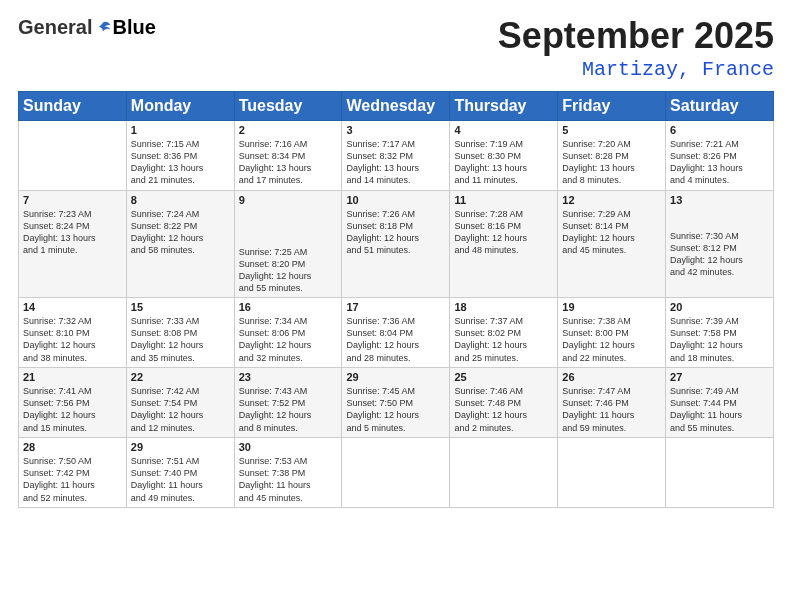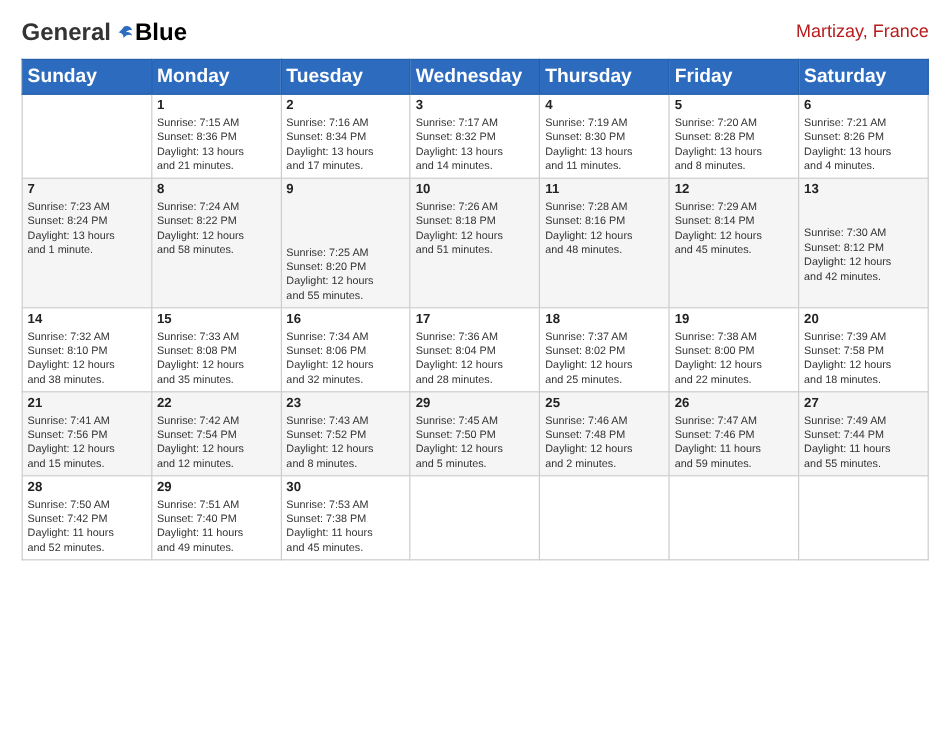--- a/index.html
+++ b/index.html
@@ -44,23 +44,24 @@
     .title-block {
       text-align: right;
     }
     .month-title {
       font-size: 36px;
       font-weight: bold;
       color: #222;
       line-height: 1.1;
     }
     .location {
-      font-size: 15px;
-      color: #b91c1c;
+      font-size: 20px;
+      color: #1d4ed8;
       margin-top: 2px;
+      font-family: Liberation Mono, monospace;
     }
     .calendar {
       width: 100%;
       border-collapse: collapse;
       border: 1px solid #ccc;
     }
     .calendar th {
       background: #2d6bbf;
       color: #fff;
       font-size: 16px;
@@ -107,20 +108,21 @@
     <div class="logo">
       <div class="logo-text">
         <span class="logo-general">General</span>
         <svg class="logo-icon" viewBox="0 0 20 20" xmlns="http://www.w3.org/2000/svg">
           <path d="M10 4 C12 2, 17 3, 18 7 C16 6, 13 7, 12 9 C14 8, 17 9, 18 12 C16 10, 12 11, 10 14 C10 11, 8 9, 5 9 C7 8, 9 6, 10 4Z" fill="#2d6bbf"></path>
         </svg>
         <span class="logo-blue">Blue</span>
       </div>
     </div>
     <div class="title-block">
+      <div class="month-title">September 2025</div>
       <div class="location">Martizay, France</div>
     </div>
   </div>
 
   <table class="calendar">
     <thead>
       <tr>
         <th>Sunday</th>
         <th>Monday</th>
         <th>Tuesday</th>

